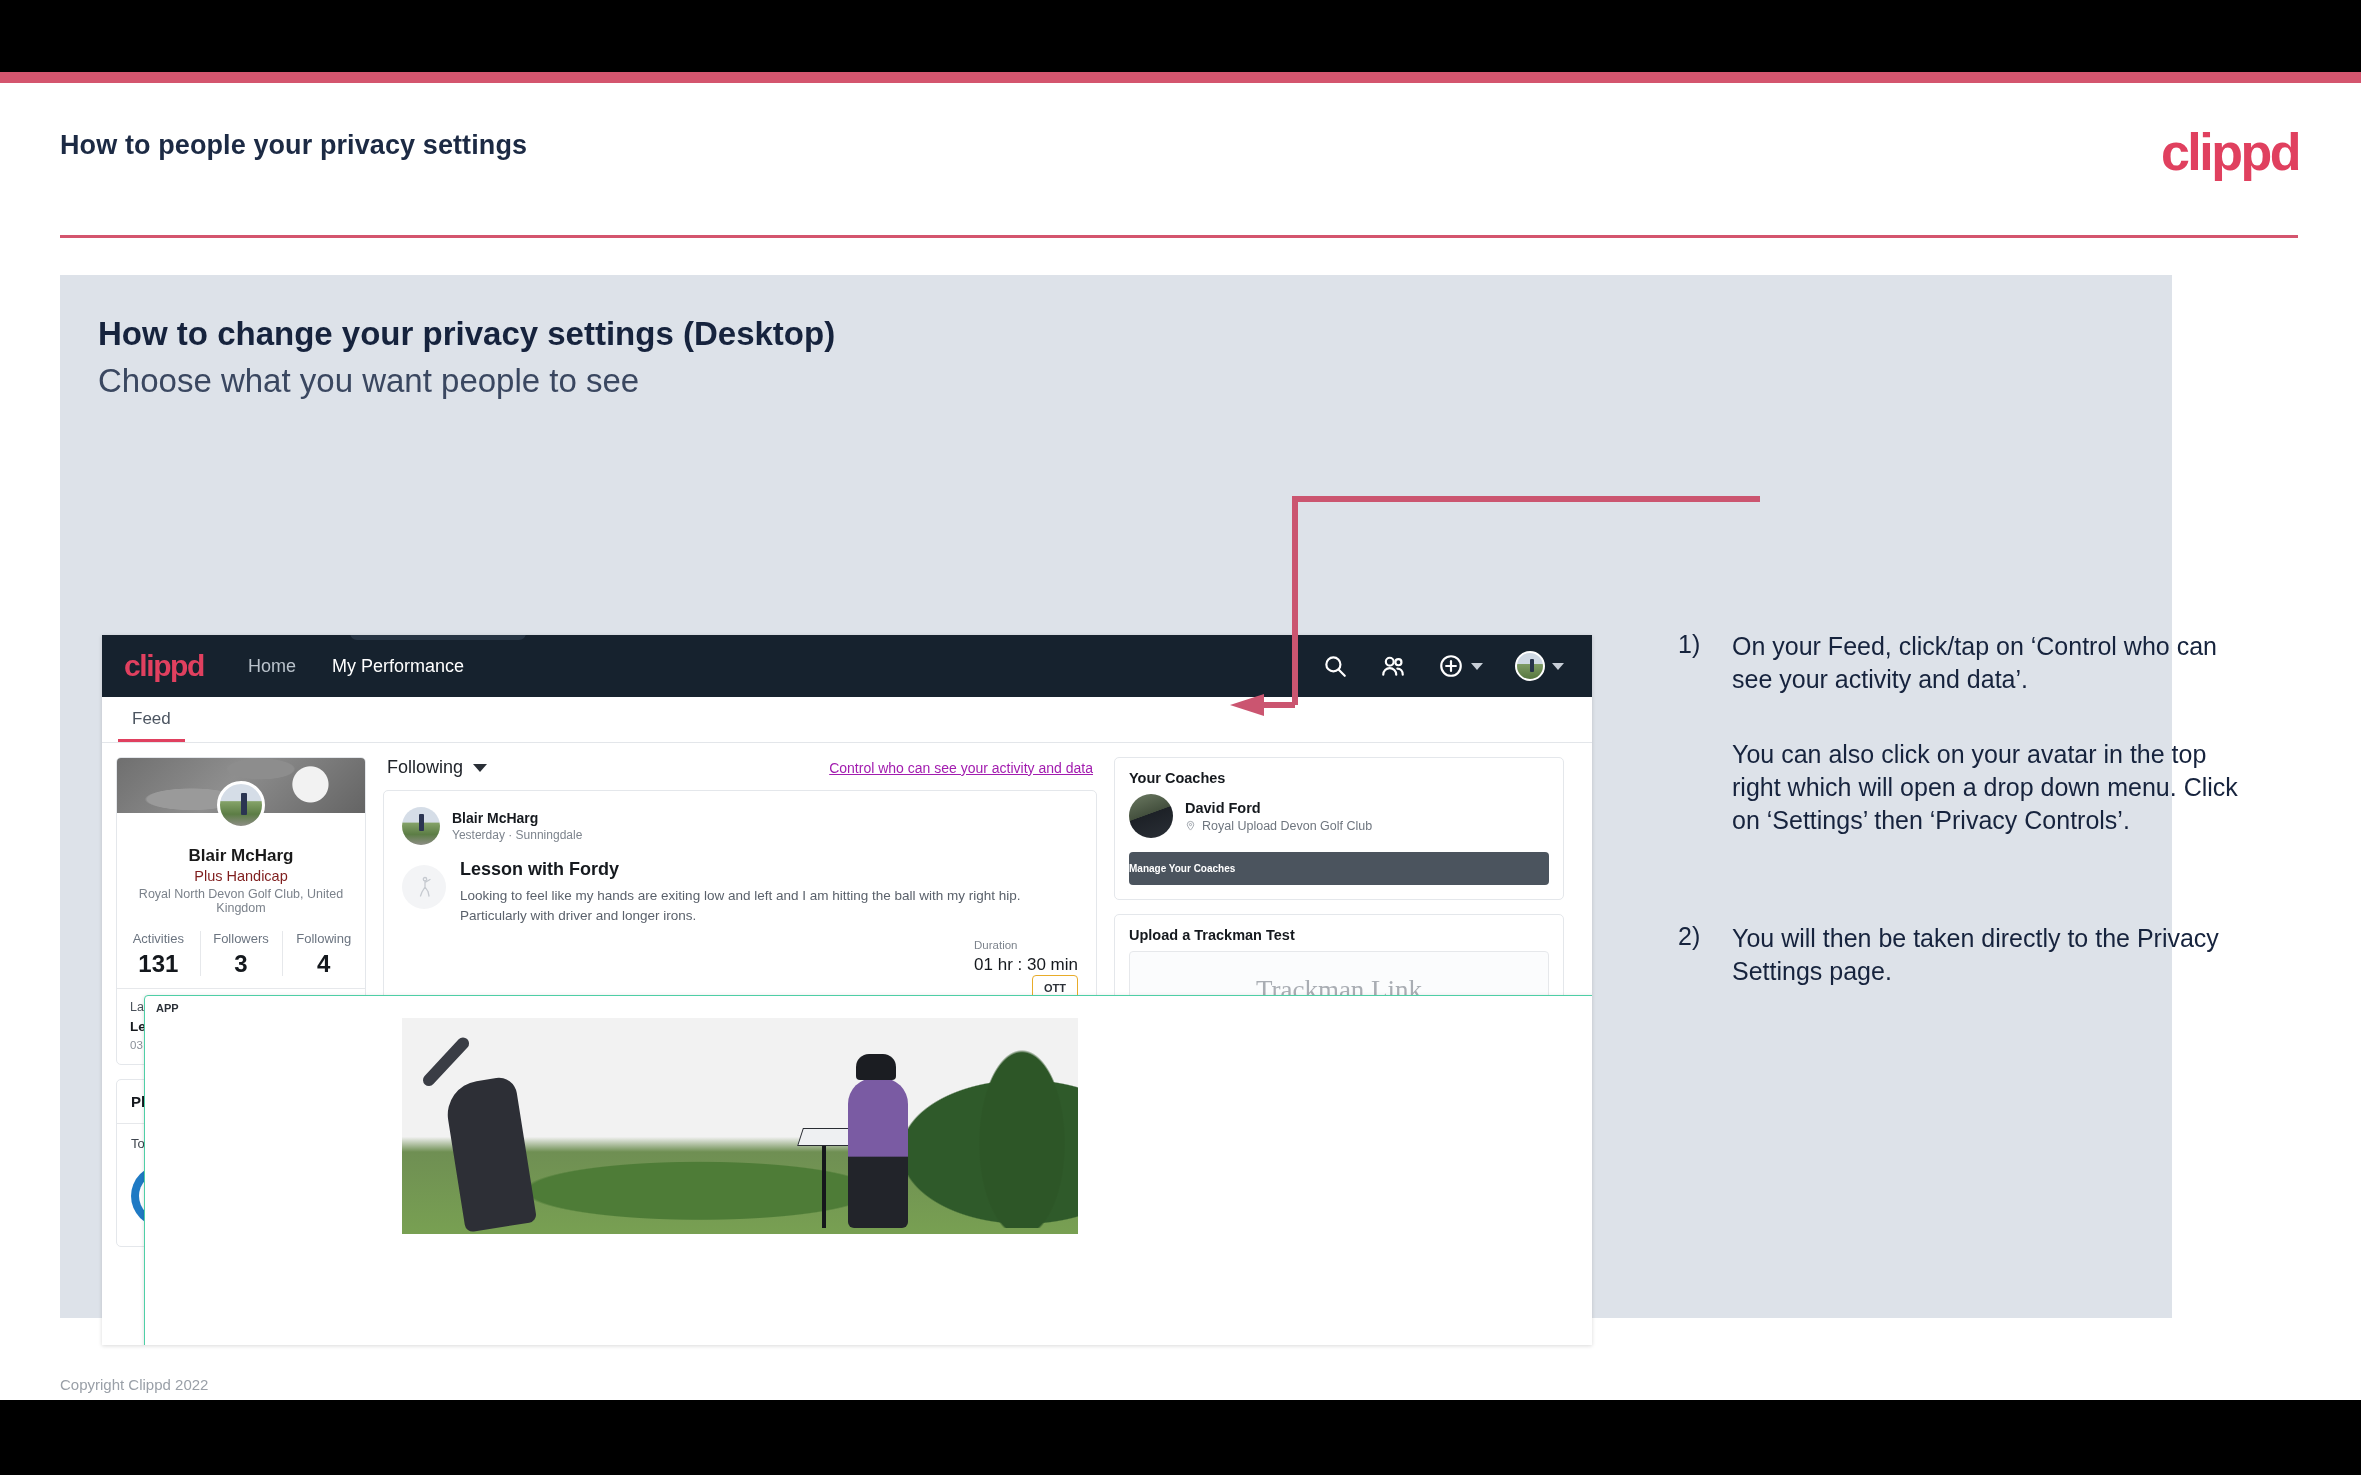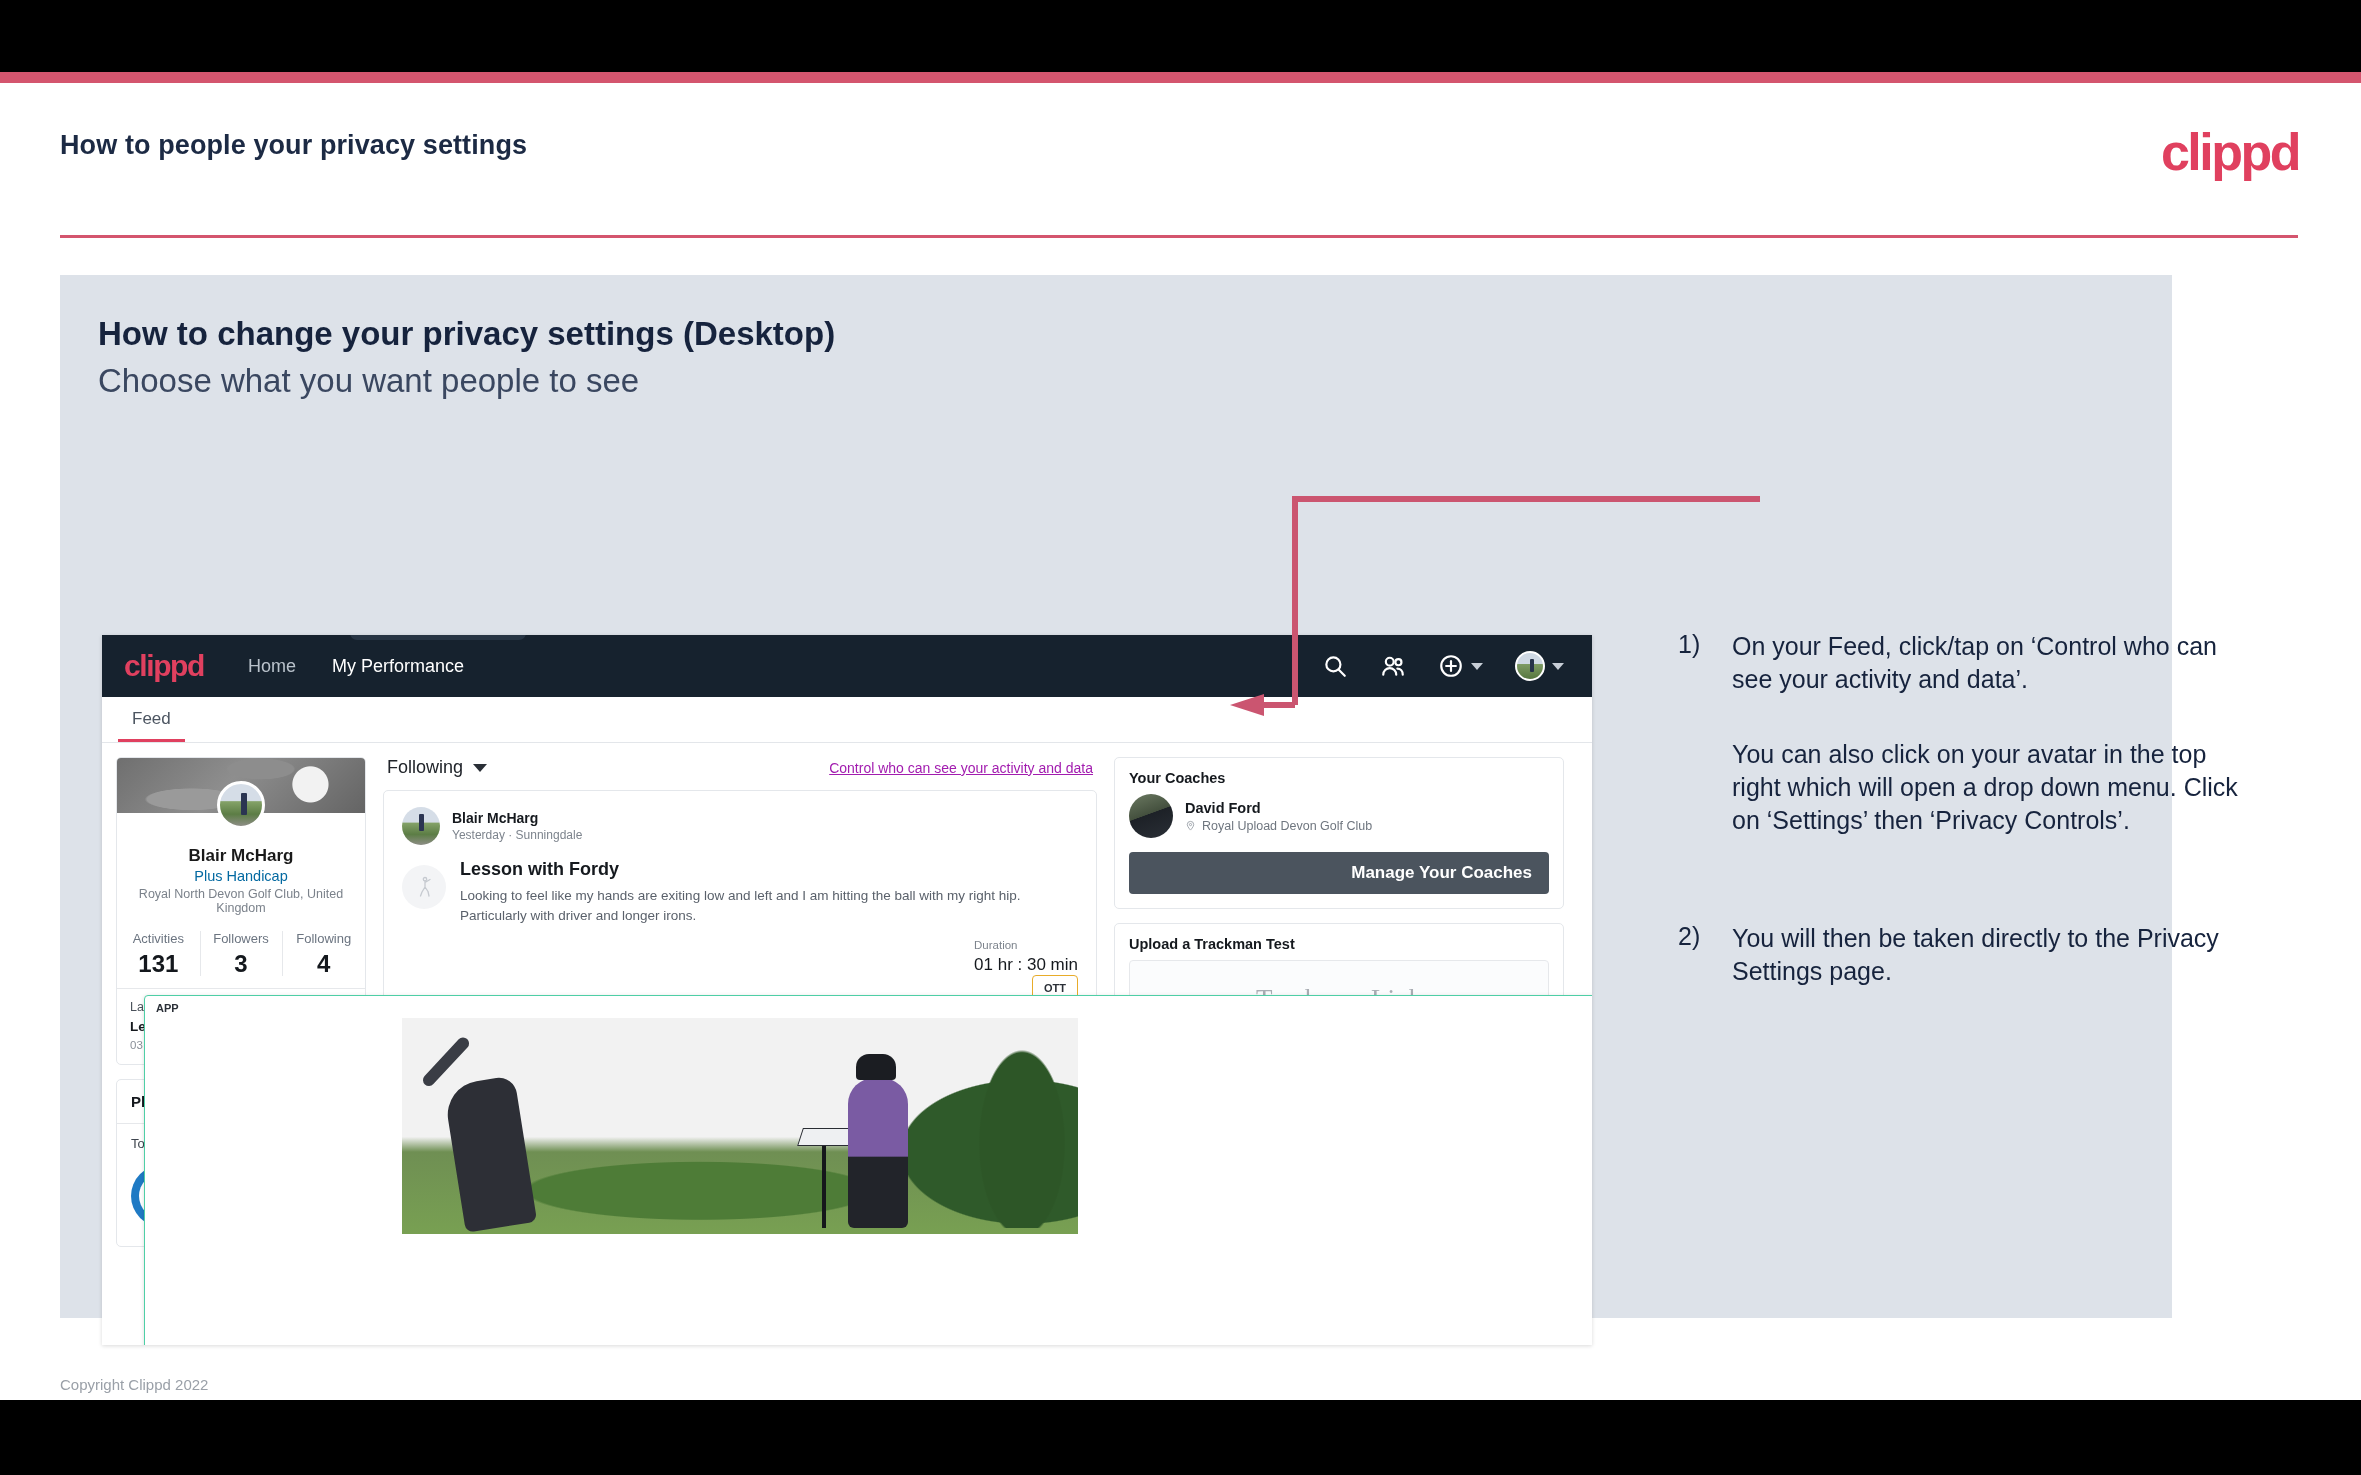--- a/index.html
+++ b/index.html
@@ -118,21 +118,21 @@
     width:48px;height:48px;border-radius:50%; border:3px solid #fff;
     background:linear-gradient(180deg,#d5dde7 0%,#d5dde7 40%,#84a268 42%,#5c7d45 72%,#8d8d86 100%);
     overflow:hidden;
   }
   .avatar-big::after{
     content:""; position:absolute; left:21px; top:9px; width:6px; height:22px;
     background:#2b3552; border-radius:1px;
   }
   .prof-inner { padding:33px 10px 0; text-align:center; }
   .prof-name { font-size:17px; font-weight:700; color:#1a1a1a; }
-  .prof-hcp  { font-size:14.5px; color:#0369a1; margin-top:2px; }
+  .prof-hcp  { font-size:14.5px; color:#7f1d1d; margin-top:2px; }
   .prof-club { font-size:12.5px; color:#7b828b; margin-top:3px; }
   .stats { display:flex; margin-top:14px; }
   .stat { flex:1; text-align:center; position:relative; padding:2px 0 10px; }
   .stat + .stat::before{
     content:""; position:absolute; left:0; top:2px; bottom:12px; width:1px; background:#e6e8eb;
   }
   .stat-label { font-size:13px; color:#6b7480; }
   .stat-value { font-size:24px; font-weight:700; color:#14181d; margin-top:4px; }
   .prof-divider { height:1px; background:#e6e8eb; margin:0 0 0 0; }
   .latest { padding:11px 13px 13px; }
@@ -221,21 +221,21 @@
 
   
   .rc-head { padding:12px 14px 8px; font-size:14.5px; font-weight:700; color:#15191e; }
   .coach-row { display:flex; align-items:center; gap:12px; padding:0 14px 14px; }
   .coach-av { width:44px;height:44px;border-radius:50%; flex:0 0 44px;
     background:linear-gradient(160deg,#6c7a62 0%,#44503e 45%,#1d2127 46%,#2a2f36 100%); }
   .coach-name { font-size:14.5px; font-weight:700; color:#15191e; }
   .coach-club { font-size:12.5px; color:#6f767f; margin-top:3px; display:flex; align-items:center; gap:6px;}
   .btn-dark {
     display:block; margin:0 14px 14px; background:#4b545e; color:#fff;
-    font-size:17px; font-weight:700; text-align:right; padding:11px 17px; border-radius:4px;
+    font-size:10px; font-weight:700; text-align:left; padding:11px 0; border-radius:4px;
   }
   .upload-box {
     margin:0 14px 0; border:1px solid #e6e8eb; border-radius:4px; background:#fbfcfd;
     height:78px; display:flex; align-items:center; justify-content:center;
   }
   .upload-word { font-family:"Liberation Serif", serif; font-size:27px; color:#a9adb3; }
   .link-row { display:flex; align-items:center; justify-content:space-between; padding:12px 14px 14px; gap:10px;}
   .link-input { font-size:12.5px; color:#a2a8b0; flex:1; }
   .btn-addlink { background:#4b545e; color:#fff; font-size:11.5px; font-weight:700; padding:8px 13px; border-radius:3px; }
   .arccos-box {

